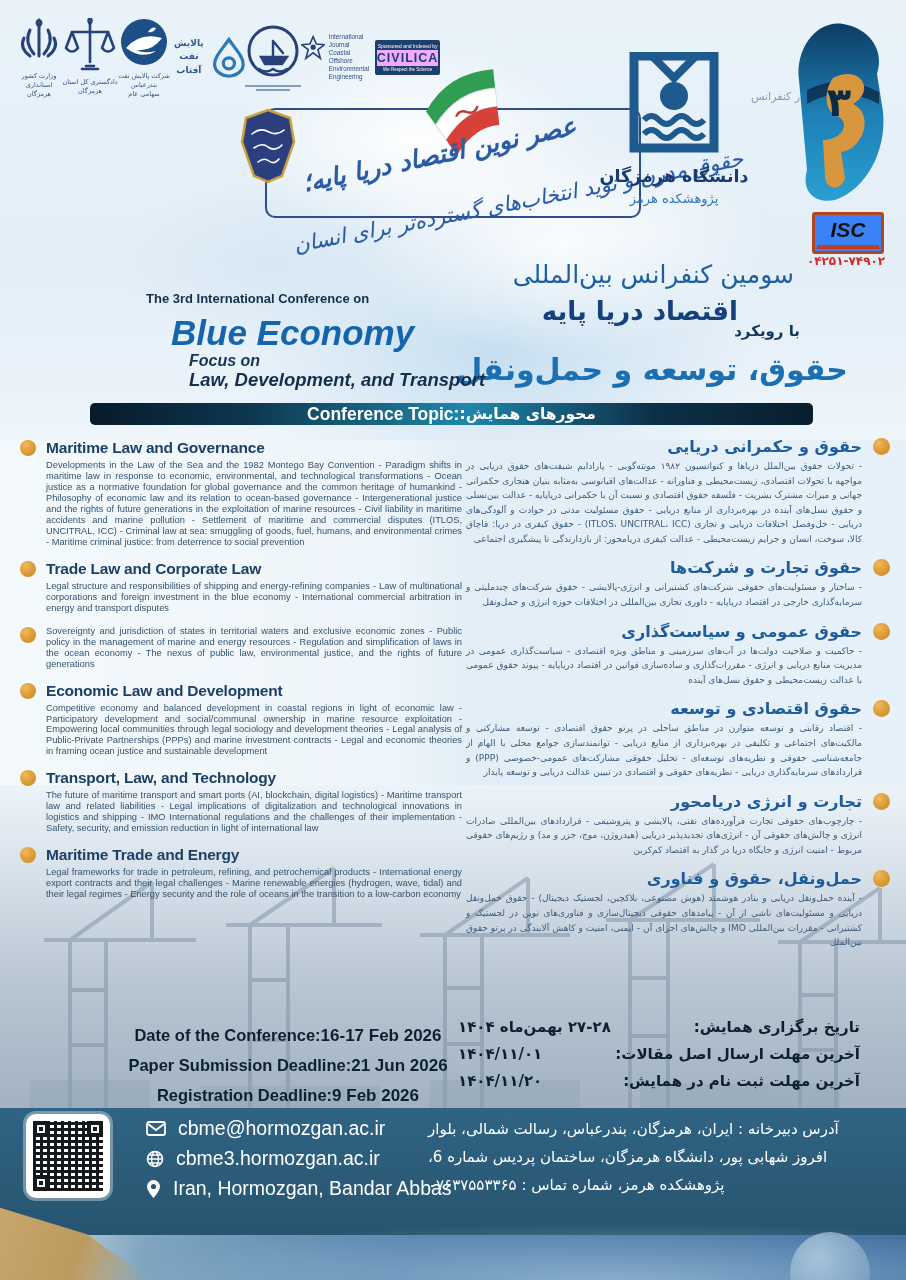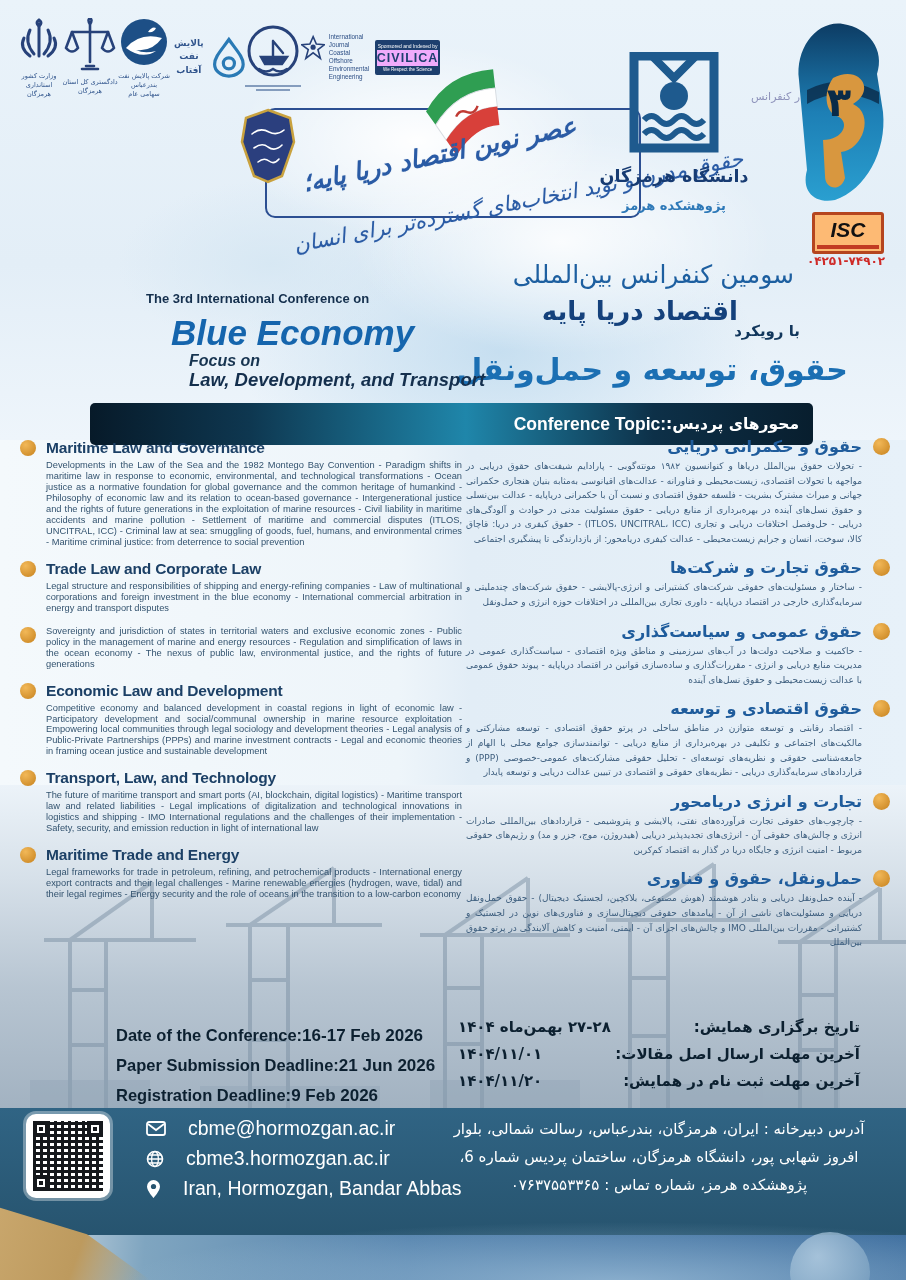--- a/index.html
+++ b/index.html
@@ -35,81 +35,81 @@
   .tiny-dash.short{width:34px;}
   
   .frame{left:265px;top:108px;width:372px;height:106px;border:2px solid #2c4f92;border-radius:10px;}
   .slogan-tag{right:88px;top:90px;font-size:11px;color:#8e93bb;}
   .callig{color:#2a5ba5;font-style:italic;text-shadow:0 0 1px rgba(42,91,165,.25);white-space:nowrap;}
   .callig1{left:300px;top:140px;font-size:25px;font-weight:bold;transform:rotate(-12deg);}
   .callig2{left:290px;top:190px;font-size:21px;transform:rotate(-11deg);}
   
   .uni{left:598px;top:52px;width:152px;text-align:center;}
   .uni-name{font-size:17.5px;font-weight:bold;color:#173b72;margin-top:6px;}
-  .uni-inst{font-size:13px;font-weight:bold;color:#2e79b8;margin-top:12px;letter-spacing:1px;}
+  .uni-inst{font-size:13px;font-weight:normal;color:#2e79b8;margin-top:5px;letter-spacing:1px;}
   .art3{left:793px;top:20px;}
-  .isc{left:812px;top:212px;width:66px;height:36px;background:#fdba74;border:3px solid #b5451f;
+  .isc{left:812px;top:212px;width:66px;height:36px;background:#3b82f6;border:3px solid #b5451f;
        border-radius:3px;text-align:center;}
   .isc-label{font-size:21px;font-weight:bold;color:#111;line-height:30px;font-style:italic;}
   .isc-strip{height:4px;background:#c23b22;margin:0 2px;}
   .isc-code{left:798px;top:254px;width:96px;text-align:center;font-size:12px;font-weight:bold;
             color:#cf2a27;direction:ltr;font-family:"DejaVu Sans",sans-serif;}
   
   .t-fa-1{right:112px;top:260px;font-size:25px;color:#1d5fa0;}
   .t-fa-2{right:168px;top:296px;font-size:26px;font-weight:bold;color:#14417c;}
   .t-fa-3{right:106px;top:322px;font-size:15px;font-weight:bold;color:#12375c;}
   .t-fa-4{right:58px;top:352px;font-size:30px;font-weight:bold;color:#1b6fb3;}
   .t-en-1{left:146px;top:291px;font-size:13px;font-weight:bold;color:#142f4d;}
   .t-en-2{left:171px;top:313px;font-size:35px;font-weight:bold;font-style:italic;color:#1565ad;}
   .t-en-3{left:189px;top:352px;font-size:16px;font-style:italic;font-weight:bold;color:#173450;}
   .t-en-4{left:189px;top:369px;font-size:18.5px;font-weight:bold;font-style:italic;color:#142f4d;}
   
-  .topic-bar{left:90px;top:403px;width:723px;height:42px;border-radius:5px;
+  .topic-bar{left:90px;top:403px;width:723px;height:22px;border-radius:5px;
     background:linear-gradient(90deg,#071a29 0%,#0e3750 22%,#1f86aa 52%,#0d3048 78%,#081e2e 100%);
-    display:flex;justify-content:flex-end;align-items:center;padding:0 14px;box-sizing:border-box;}
+    display:flex;justify-content:center;align-items:center;padding:0 14px;box-sizing:border-box;}
   .bar-en{color:#fff;font-size:17.5px;font-weight:bold;}
   .bar-fa{color:#fff;font-size:15.5px;font-weight:bold;}
   
   .col-en{left:20px;top:439px;width:442px;}
   .col-fa{right:16px;top:437px;width:424px;}
   .topic{position:relative;margin-bottom:12px;}
   .col-en .topic{padding-left:26px;}
   .col-fa .topic{padding-right:28px;}
   .bullet{position:absolute;top:1px;width:16px;height:16px;border-radius:50%;
     background:radial-gradient(circle at 35% 30%,#f2b858,#d18f2c 75%);}
   .col-en .bullet{left:0;}
   .col-fa .bullet{right:0;width:17px;height:17px;}
   .topic h3{margin:0 0 3px;font-size:15.5px;color:#1c4066;letter-spacing:-.2px;}
   .topic p{margin:0;font-size:9.3px;line-height:1.18;color:#33536f;text-align:justify;}
   .col-fa .topic h3{font-size:16px;color:#1f5c9c;}
   .col-fa .topic p{font-size:9px;line-height:1.62;color:#3c5d7d;}
   
   .dates-en{left:116px;top:1026px;width:344px;}
-  .dates-en .row{display:flex;justify-content:flex-start;margin-bottom:10px;}
+  .dates-en .row{display:flex;justify-content:center;margin-bottom:10px;}
   .dates-en .lbl{font-size:16.5px;font-weight:bold;color:#0c2030;}
   .dates-en .val{font-size:17px;font-weight:bold;color:#0c2030;}
   .dates-fa{right:46px;top:1018px;width:402px;}
   .dates-fa .row{display:flex;justify-content:space-between;margin-bottom:9px;}
   .dates-fa .lbl{font-size:15px;font-weight:bold;color:#0c2030;}
   .dates-fa .val{font-size:15px;font-weight:bold;color:#0c2030;}
   .dir-ltr{direction:ltr;}
   
   .footer{left:0;top:1108px;width:906px;height:127px;
     background:linear-gradient(180deg,#306484 0%,#27546f 100%);}
   .qr{left:26px;top:1114px;width:84px;height:84px;background:#fff;border-radius:10px;
       box-shadow:0 0 0 3px rgba(255,255,255,.35);}
   .qr-inner{position:absolute;inset:7px;
     background-image:repeating-linear-gradient(0deg,#15181c 0 3px,transparent 3px 6px),
                      repeating-linear-gradient(90deg,#15181c 0 3px,transparent 3px 7px);}
   .qr-eye{position:absolute;width:16px;height:16px;border:4px solid #15181c;background:#fff;box-sizing:border-box;}
   .qr-eye i{position:absolute;inset:2px;background:#15181c;}
   .contacts{left:146px;top:1117px;}
   .c-row{display:flex;align-items:center;margin-bottom:7px;color:#fff;}
-  .c-row .txt{font-size:19.5px;margin-left:22px;}
-  .address{right:16px;top:1116px;width:462px;color:#fff;font-size:15px;line-height:1.85;text-align:center;}
+  .c-row .txt{font-size:19.5px;margin-left:12px;}
+  .address{right:16px;top:1116px;width:462px;color:#fff;font-size:15px;line-height:1.85;text-align:left;}
   
   .sand{left:0;top:1192px;width:150px;height:88px;
     background:linear-gradient(110deg,#c9a76d 0%,#bd9a5e 55%,rgba(189,154,94,0) 100%);
     clip-path:polygon(0 18%,58% 48%,100% 100%,0 100%);}
   .sea{left:0;top:1235px;width:906px;height:45px;
     background:linear-gradient(95deg,#b7997012 0%,#7fa5c0 16%,#5583ad 45%,#3f6f9f 100%);}
   .horizon{left:120px;top:1222px;width:1000px;height:120px;border-radius:50%;
     background:radial-gradient(closest-side,rgba(173,204,227,.9),rgba(173,204,227,0));opacity:.7;}
   .orb{left:790px;top:1232px;width:80px;height:80px;border-radius:50%;
     background:radial-gradient(circle at 35% 30%,#bcd4e6,#6d96b8);opacity:.75;}
@@ -274,21 +274,21 @@
   <div class="abs t-fa-3 fa">با رویکرد</div>
   <div class="abs t-fa-4 fa">حقوق، توسعه و حمل‌ونقل</div>
 
   <div class="abs t-en-1">The 3rd International Conference on</div>
   <div class="abs t-en-2">Blue Economy</div>
   <div class="abs t-en-3">Focus on</div>
   <div class="abs t-en-4">Law, Development, and Transport</div>
 
   <div class="abs topic-bar">
     <span class="bar-en">Conference Topic:</span>
-    <span class="bar-fa fa">محورهای پردیس:</span>
+    <span class="bar-fa fa">محورهای همایش:</span>
   </div>
 
   <div class="abs col-en">
     <div class="topic">
       <span class="bullet"></span>
       <h3>Maritime Law and Governance</h3>
       <p>Developments in the Law of the Sea and the 1982 Montego Bay Convention - Paradigm shifts in maritime law in response to economic, environmental, and technological transformations - Ocean justice as a normative foundation for global governance and the common heritage of humankind - Philosophy of economic law and its relation to ocean-based governance - Intergenerational justice and the rights of future generations in the exploitation of marine resources - Civil liability in maritime accidents and marine pollution - Settlement of maritime and commercial disputes (ITLOS, UNCITRAL, ICC) - Criminal law at sea: smuggling of goods, fuel, humans, and environmental crimes - Maritime criminal justice: from deterrence to social prevention</p>
     </div>
     <div class="topic">
       <span class="bullet"></span>

